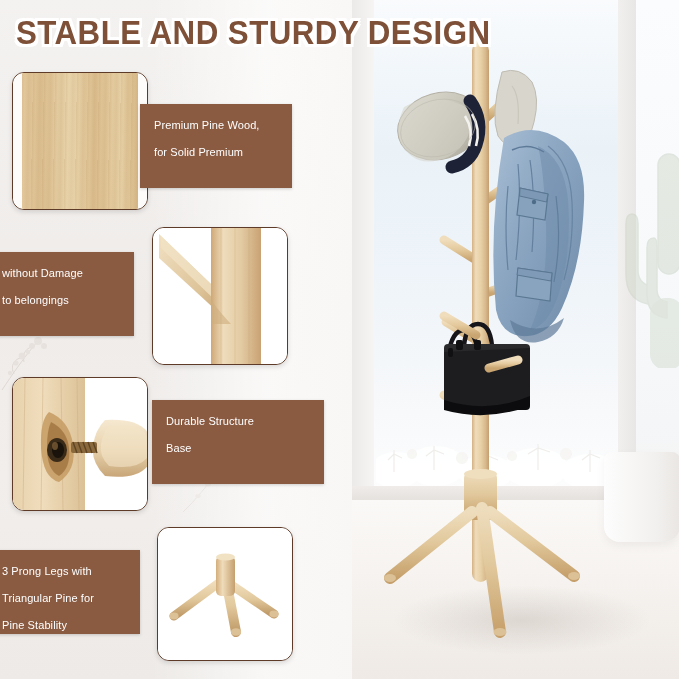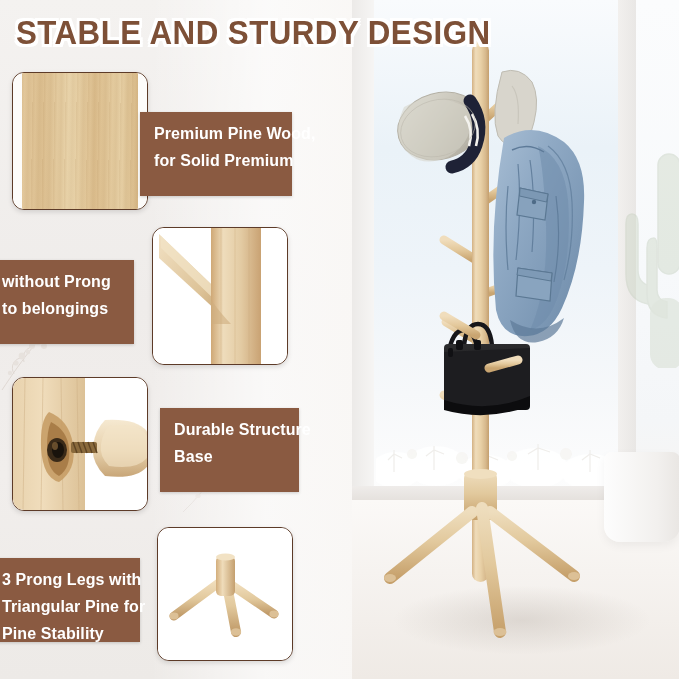--- a/index.html
+++ b/index.html
@@ -55,41 +55,41 @@
       -3px -3px 0 #fff, 3px -3px 0 #fff, -3px 3px 0 #fff, 3px 3px 0 #fff,
       -2px 0 0 #fff, 2px 0 0 #fff, 0 -2px 0 #fff, 0 2px 0 #fff;
   }
 
   
   .thumb{position:absolute;background:#fff;border:1.5px solid #5d3b28;border-radius:12px;
     box-shadow:0 2px 5px rgba(0,0,0,.13);overflow:hidden;}
   .thumb .inner{position:absolute;left:0;top:0;right:0;bottom:0;border-radius:10px;overflow:hidden;}
 
   .label{position:absolute;background:#8a5a41;color:#fff;
-    font-size:16px;font-weight:700;line-height:27px;
+    font-size:11px;font-weight:400;line-height:27px;
     padding:8px 14px;box-sizing:border-box;white-space:nowrap;
-    box-shadow:0 1px 3px rgba(0,0,0,.18);margin-top:8px;}
+    box-shadow:0 1px 3px rgba(0,0,0,.18);}
   .label div{letter-spacing:.1px;}
 
   
   #thumb1{left:12px;top:72px;width:134px;height:136px;}
   #label1{left:140px;top:104px;width:152px;height:84px;}
   .wood-grain{position:absolute;left:0;top:0;width:100%;height:100%;
     background:
       repeating-linear-gradient(91deg, rgba(163,124,72,.13) 0px, rgba(163,124,72,0) 3px, rgba(163,124,72,.10) 7px, rgba(163,124,72,0) 11px),
       linear-gradient(90deg,#e3c89c 0%,#dcbf90 18%,#e9d4ab 42%,#dcbe8e 63%,#e6cfa4 85%,#d8b988 100%);}
   .wood-grain.pad{left:9px;right:9px;width:auto;}
 
   
   #thumb2{left:152px;top:227px;width:134px;height:136px;}
   #label2{left:-12px;top:252px;width:146px;height:84px;}
 
   
   #thumb3{left:12px;top:377px;width:134px;height:132px;}
-  #label3{left:160px;top:400px;width:139px;height:84px;}
+  #label3{left:152px;top:400px;width:172px;height:84px;}
 
   
   #thumb4{left:157px;top:527px;width:134px;height:132px;}
   #label4{left:-12px;top:550px;width:152px;height:84px;}
 
   svg{display:block;}
 </style>
 </head>
 <body>
 
@@ -330,21 +330,21 @@
         <path d="M58 72 q12 16 20 24 l-20 0 z" fill="#cfae7f" opacity=".6"></path>
         <g stroke="#c9a878" stroke-width=".7" opacity=".5">
           <path d="M68 0 L68 136"></path>
             <path d="M82 0 L82 136"></path>
             <path d="M96 0 L96 136"></path>
         </g>
       </svg>
     </div>
   </div>
   <div class="label" id="label2">
-    <div>without Prong</div>
+    <div>without Damage</div>
     <div>to belongings</div>
   </div>
 
   <div class="thumb" id="thumb3">
     <div class="inner">
       <svg viewBox="0 0 134 132" width="134" height="132">
         <defs>
           <linearGradient id="t3board" x1="0" y1="0" x2="1" y2="0">
             <stop offset="0%" stop-color="#e8d2ad"></stop>
               <stop offset="40%" stop-color="#f0ddbc"></stop>

